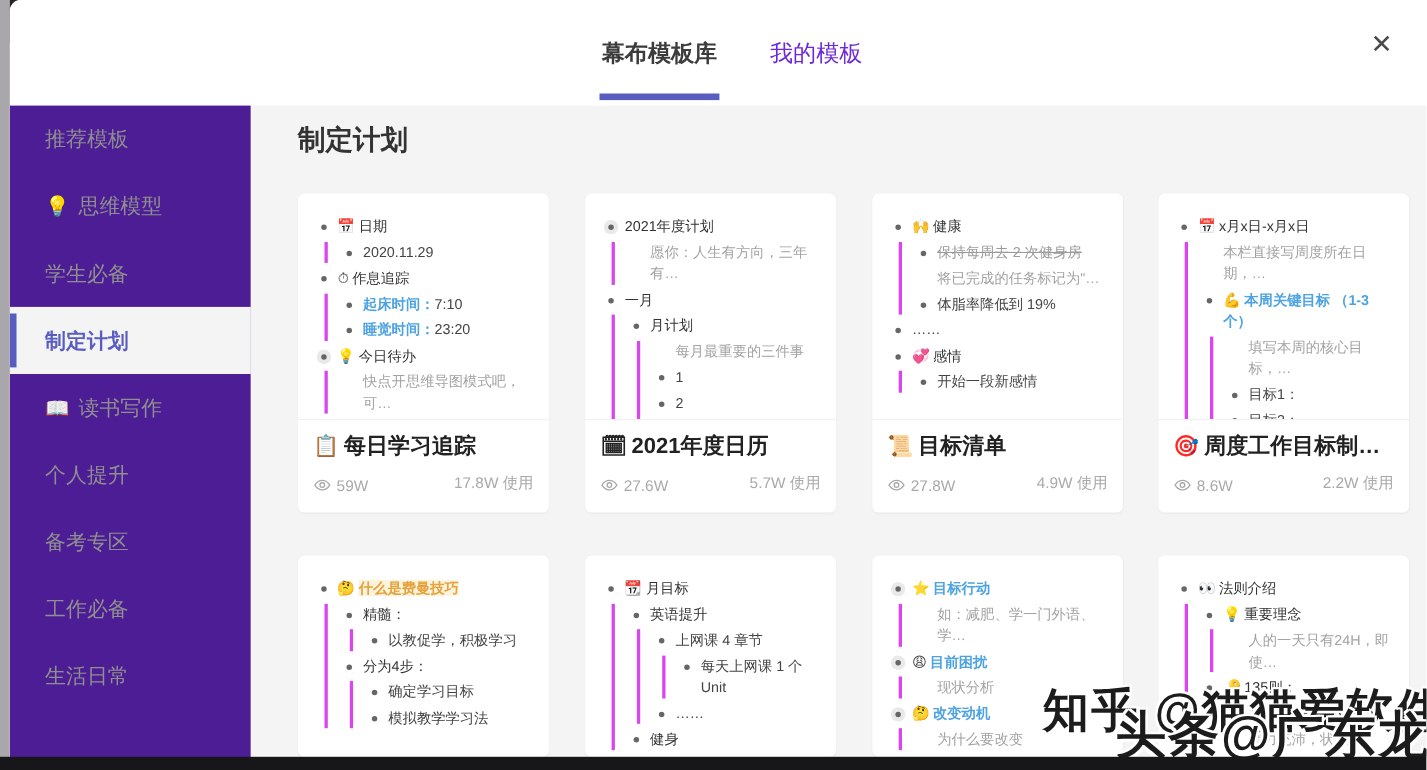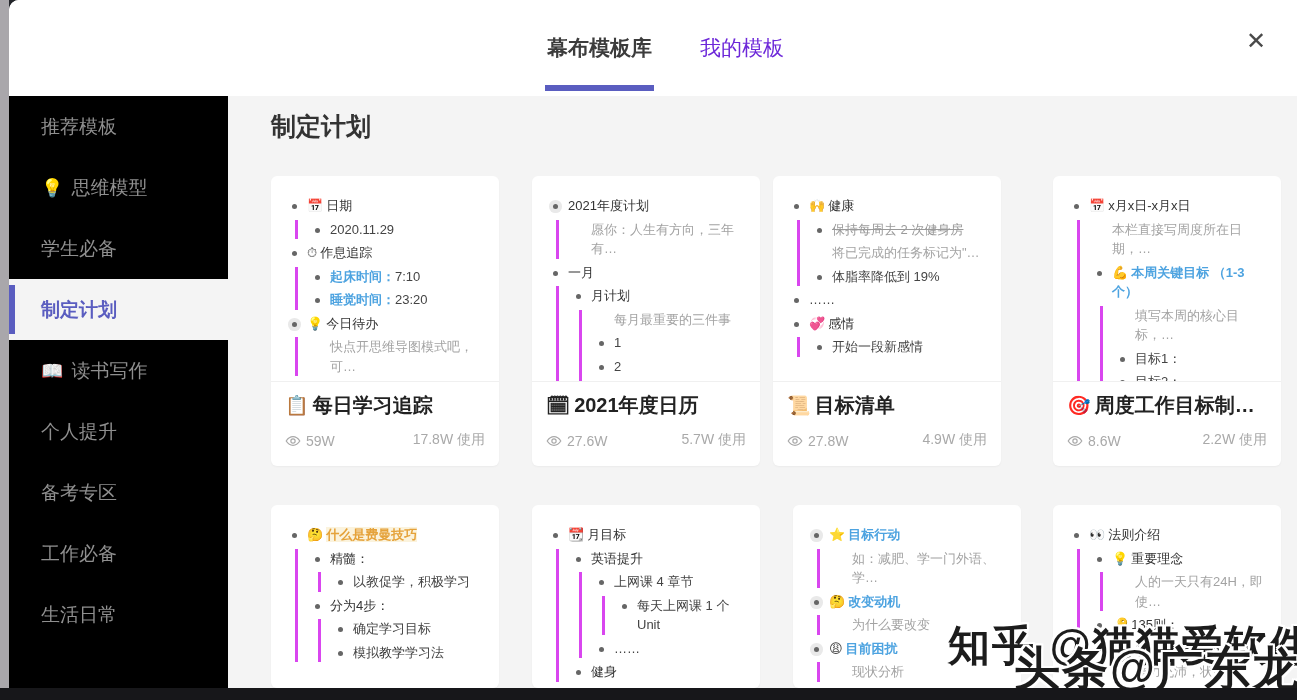--- a/index.html
+++ b/index.html
@@ -18,21 +18,21 @@
   
   .header { position:absolute; left:0; top:0; width:100%; height:96px; background:#fff; }
   .tabs { position:absolute; left:498px; top:0; height:96px; display:flex; gap:48px; align-items:center; }
   .tab { position:relative; font-size:21px; color:#6d28d9; height:96px; display:flex; align-items:center; cursor:pointer; }
   .tab.active { color:#3c3c3c; font-weight:700;margin-left:40px; }
   .tab.active::after { content:""; position:absolute; left:-2px; right:-2px; bottom:5px; height:6px; background:#5a5dc0; }
   .close-btn { position:absolute; right:28px; top:28px; width:26px; height:26px; color:#4a4a4a;
     font-size:24px; line-height:26px; text-align:center; cursor:pointer; font-weight:400; }
 
   
-  .sidebar { position:absolute; left:0; top:96px; width:219px; height:594px; background:#000000; }
+  .sidebar { position:absolute; left:0; top:96px; width:219px; height:594px; background:#4c1d95; }
   .side-item { position:relative; height:61px; display:flex; align-items:center; padding-left:32px;
     font-size:19px; color:#8f8f8f; cursor:pointer; white-space:nowrap; }
   .side-item .s-icon { margin-right:8px; font-size:18px; }
   .side-item.active { background:#f4f4f4; color:#5a5dc0; font-weight:700; }
   .side-item.active::before { content:""; position:absolute; left:0; top:6px; bottom:6px; width:6px; background:#5a5dc0; }
 
   
   .main { position:absolute; left:219px; top:96px; width:1069px; height:594px; background:#f4f4f4; overflow:hidden; }
   .page-title { position:absolute; left:43px; top:14px; font-size:25px; font-weight:700; color:#333; }
 
@@ -214,21 +214,21 @@
                   <svg class="eye" viewBox="0 0 24 24">
                     <path d="M12 5.5C6 5.5 1.8 12 1.8 12S6 18.5 12 18.5 22.2 12 22.2 12 18 5.5 12 5.5z" fill="none" stroke="#a9a9a9" stroke-width="1.8"></path>
                     <circle cx="12" cy="12" r="3.2" fill="none" stroke="#a9a9a9" stroke-width="1.8"></circle>
                   </svg>
                   <span>27.6W</span>
                 </span>
                 <span>5.7W 使用</span>
               </div>
             </div>
           </div>
-          <div class="card" style="left: 502px; top: 0px; height: 290px;">
+          <div class="card" style="left: 522px; top: 0px; height: 290px;">
             <div class="preview">
               <div class="node">
                 <div class="nrow"><span class="dot"></span><span class="n-icon">🙌</span><span class="r-bold">健康</span></div>
                 <div class="kids">
                   <div class="node">
                     <div class="nrow"><span class="dot"></span><span class="r-strike">保持每周去 2 次健身房</span></div>
                   </div>
                   <div class="node">
                     <div class="nrow note"><span class="r-dim">将已完成的任务标记为"…</span></div>
                   </div>
@@ -368,32 +368,32 @@
             <div class="preview">
               <div class="node">
                 <div class="nrow"><span class="dot ring"></span><span class="n-icon">⭐</span><span class="r-blue">目标行动</span></div>
                 <div class="kids">
                   <div class="node">
                     <div class="nrow note"><span class="r-dim">如：减肥、学一门外语、学…</span></div>
                   </div>
                 </div>
               </div>
               <div class="node">
+                <div class="nrow"><span class="dot ring"></span><span class="n-icon">😩</span><span class="r-blue">目前困扰</span></div>
+                <div class="kids">
+                  <div class="node">
+                    <div class="nrow note"><span class="r-dim">现状分析</span></div>
+                  </div>
+                </div>
+              </div>
+              <div class="node">
                 <div class="nrow"><span class="dot ring"></span><span class="n-icon">🤔</span><span class="r-blue">改变动机</span></div>
                 <div class="kids">
                   <div class="node">
                     <div class="nrow note"><span class="r-dim">为什么要改变</span></div>
-                  </div>
-                </div>
-              </div>
-              <div class="node">
-                <div class="nrow"><span class="dot ring"></span><span class="n-icon">😩</span><span class="r-blue">目前困扰</span></div>
-                <div class="kids">
-                  <div class="node">
-                    <div class="nrow note"><span class="r-dim">现状分析</span></div>
                   </div>
                 </div>
               </div>
               <div class="node">
                 <div class="nrow"><span class="n-icon">😍</span><span class="r-blue r-hl">期待达成的效果</span></div>
               </div>
             </div>
           </div>
           <div class="card nofoot" style="left: 782px; top: 329px; height: 183px;">
             <div class="preview">

